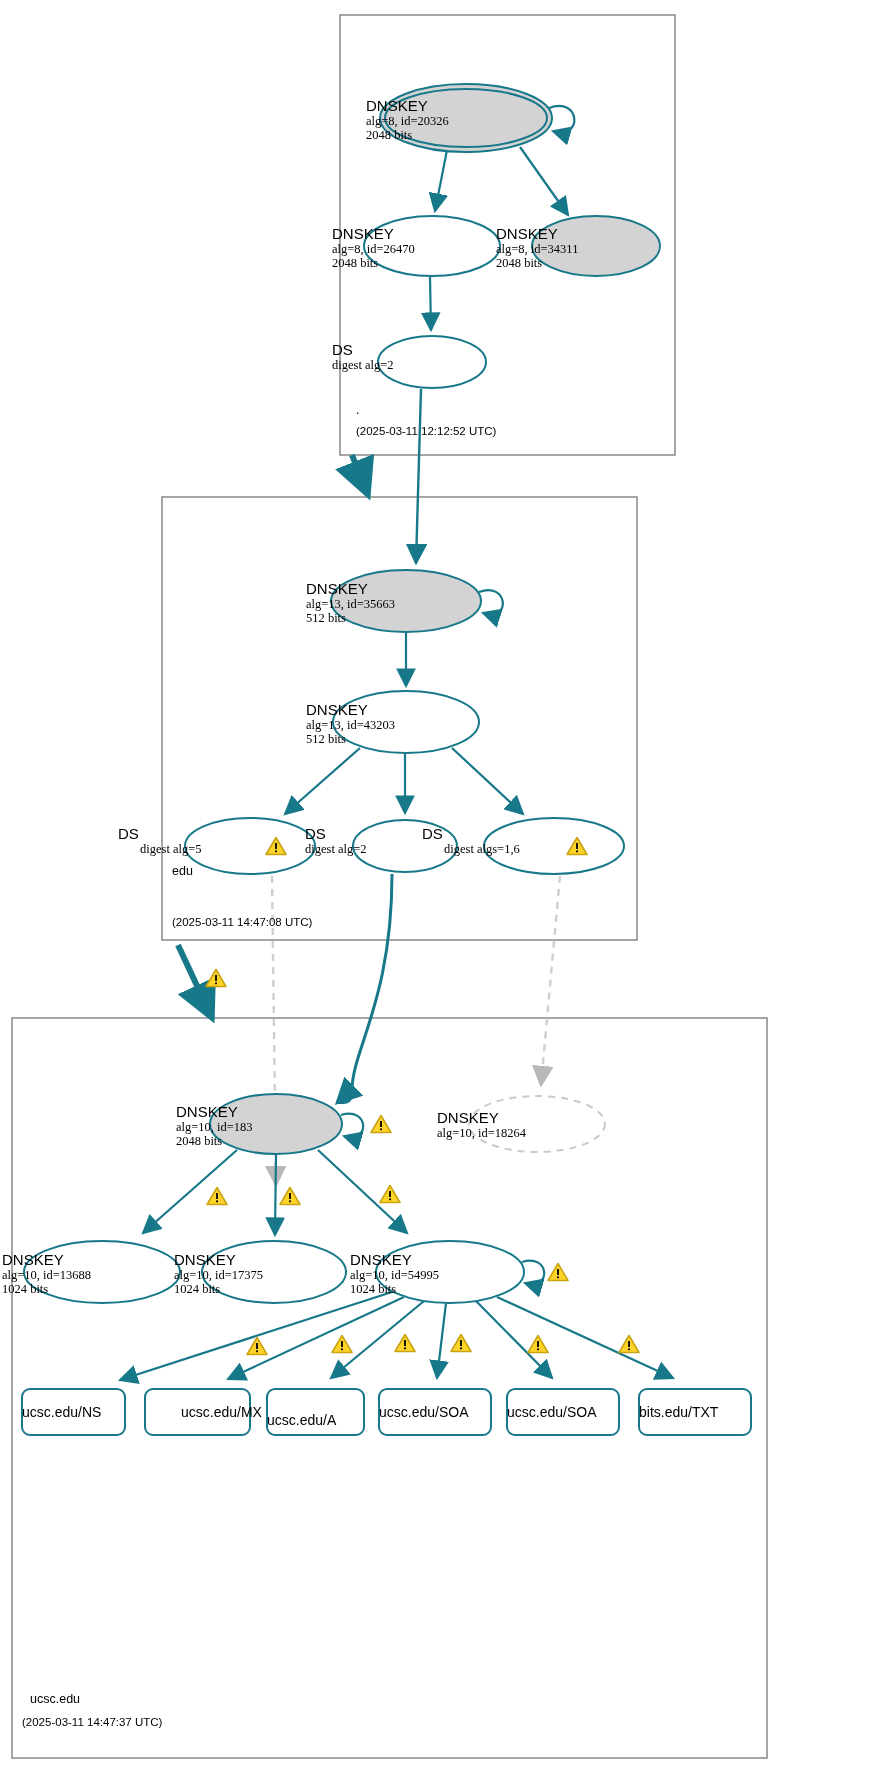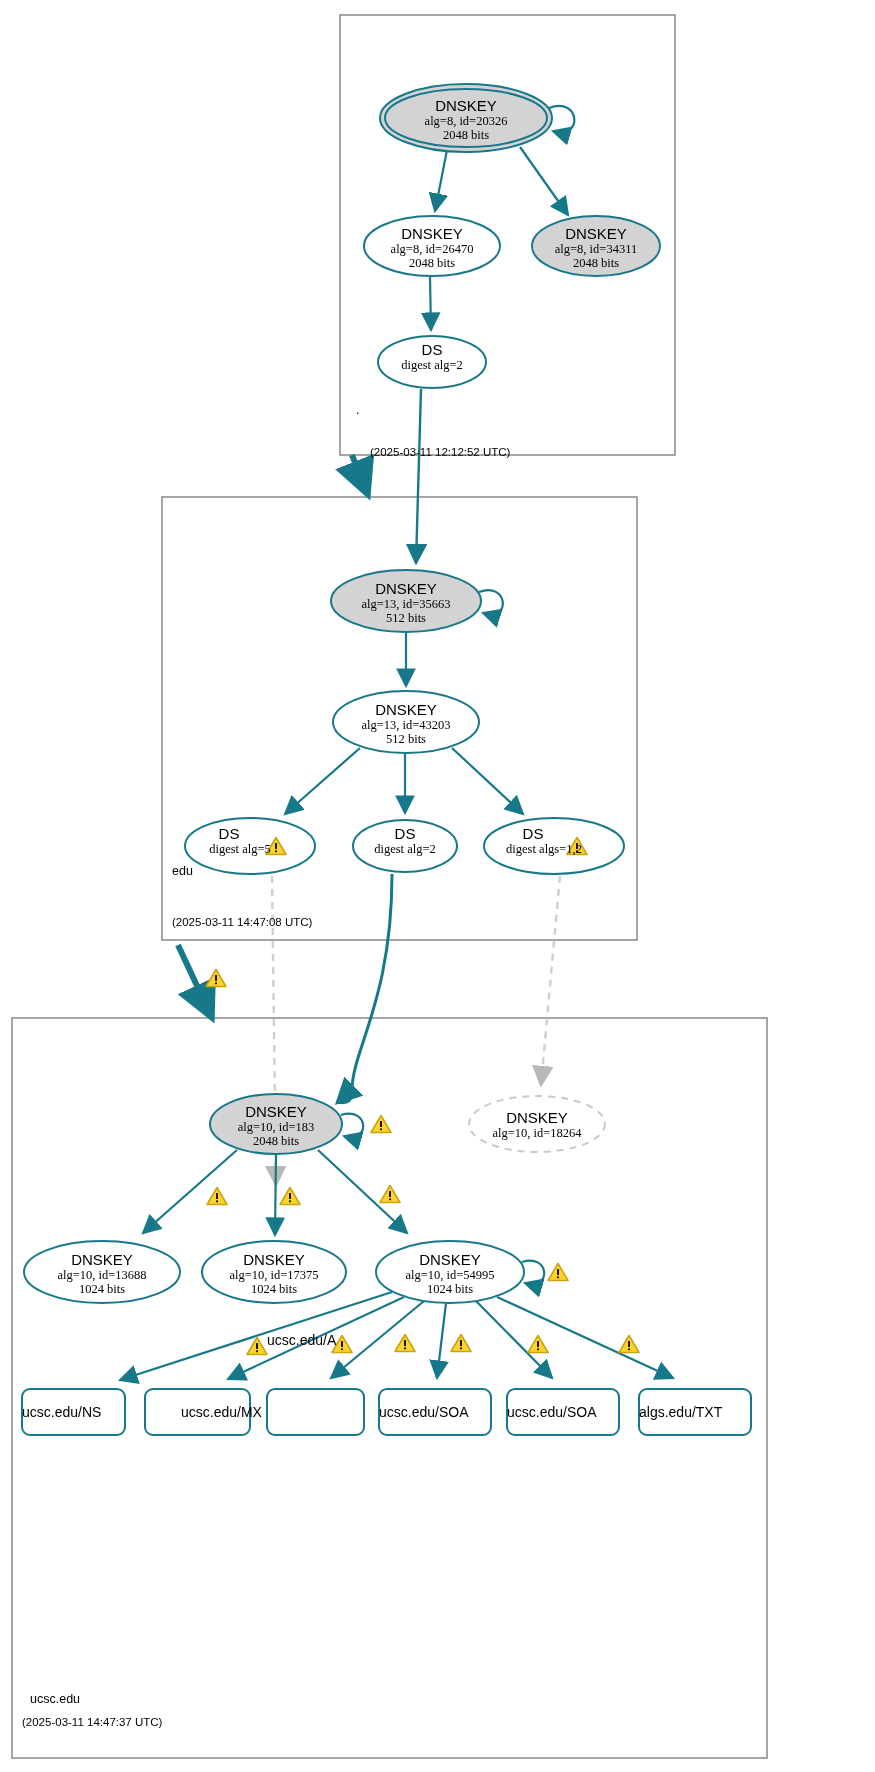--- a/index.html
+++ b/index.html
@@ -1,20 +1,20 @@
 <!DOCTYPE html>
 <html><head>
 <meta charset="utf-8">
 <style>
   html,body{margin:0;padding:0;background:#ffffff;}
   body{width:875px;height:1772px;position:relative;
        font-family:"Liberation Sans", sans-serif;overflow:hidden;}
   #stage{position:absolute;left:0;top:0;width:875px;height:1772px;}
   svg#canvas{position:absolute;left:0;top:0;width:875px;height:1772px;}
-  .nodelabel{position:absolute;text-align:center;pointer-events:none;}
+  .nodelabel{position:absolute;text-align:left;pointer-events:none;}
   .nl1{font-family:"Liberation Sans", sans-serif;font-size:15px;color:#000;line-height:16px;}
   .nl2{font-family:"Liberation Serif", serif;font-size:12.5px;color:#000;line-height:14px;}
   .zonelabel{position:absolute;font-family:"Liberation Sans", sans-serif;
              font-size:12.5px;color:#000;white-space:nowrap;}
   .zonetime{position:absolute;font-family:"Liberation Sans", sans-serif;
             font-size:11.5px;color:#000;white-space:nowrap;}
   .rrlabel{position:absolute;text-align:left;font-family:"Liberation Sans", sans-serif;
            font-size:14px;color:#000;white-space:nowrap;pointer-events:none;}
   .warn{position:absolute;width:22px;height:20px;}
 </style>
@@ -241,21 +241,21 @@
 <div class="nodelabel" style="left:140px;top:826px;width:200px;">
   <div class="nl1" style="margin-left:-22px;">DS</div>
   <div class="nl2">digest alg=5</div>
 </div>
 <div class="nodelabel" style="left:305px;top:826px;width:200px;">
   <div class="nl1">DS</div>
   <div class="nl2">digest alg=2</div>
 </div>
 <div class="nodelabel" style="left:444px;top:826px;width:200px;">
   <div class="nl1" style="margin-left:-22px;">DS</div>
-  <div class="nl2">digest algs=1,2</div>
+  <div class="nl2">digest algs=1,6</div>
 </div>
 
 <div class="nodelabel" style="left:176px;top:1104px;width:200px;">
   <div class="nl1">DNSKEY</div>
   <div class="nl2">alg=10, id=183</div>
   <div class="nl2">2048 bits</div>
 </div>
 <div class="nodelabel" style="left:437px;top:1110px;width:200px;">
   <div class="nl1">DNSKEY</div>
   <div class="nl2">alg=10, id=18264</div>
@@ -271,27 +271,27 @@
   <div class="nl2">1024 bits</div>
 </div>
 <div class="nodelabel" style="left:350px;top:1252px;width:200px;">
   <div class="nl1">DNSKEY</div>
   <div class="nl2">alg=10, id=54995</div>
   <div class="nl2">1024 bits</div>
 </div>
 
 <div class="rrlabel" style="left:22px;top:1404px;width:103px;">ucsc.edu/NS</div>
 <div class="rrlabel" style="left:145px;top:1404px;width:105px;padding-left:36px;">ucsc.edu/MX</div>
-<div class="rrlabel" style="left:267px;top:1332px;width:97px;">ucsc.edu/A</div>
+<div class="rrlabel" style="left:267px;top:1412px;width:97px;">ucsc.edu/A</div>
 <div class="rrlabel" style="left:379px;top:1404px;width:112px;">ucsc.edu/SOA</div>
 <div class="rrlabel" style="left:507px;top:1404px;width:112px;">ucsc.edu/SOA</div>
-<div class="rrlabel" style="left:639px;top:1404px;width:112px;">algs.edu/TXT</div>
+<div class="rrlabel" style="left:639px;top:1404px;width:112px;">bits.edu/TXT</div>
 
 <div class="zonelabel" style="left:356px;top:403px;">.</div>
-<div class="zonetime" style="left:370px;top:425px;margin-top:21px;">(2025-03-11 12:12:52 UTC)</div>
+<div class="zonetime" style="left:356px;top:425px;">(2025-03-11 12:12:52 UTC)</div>
 
 <div class="zonelabel" style="left:172px;top:864px;">edu</div>
 <div class="zonetime" style="left:172px;top:916px;">(2025-03-11 14:47:08 UTC)</div>
 
 <div class="zonelabel" style="left:30px;top:1692px;">ucsc.edu</div>
 <div class="zonetime" style="left:22px;top:1716px;">(2025-03-11 14:47:37 UTC)</div>
 
 </div>
 
 </body></html>

